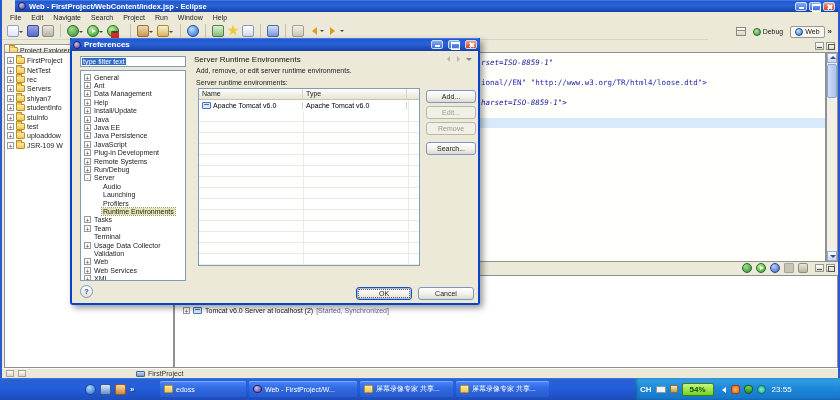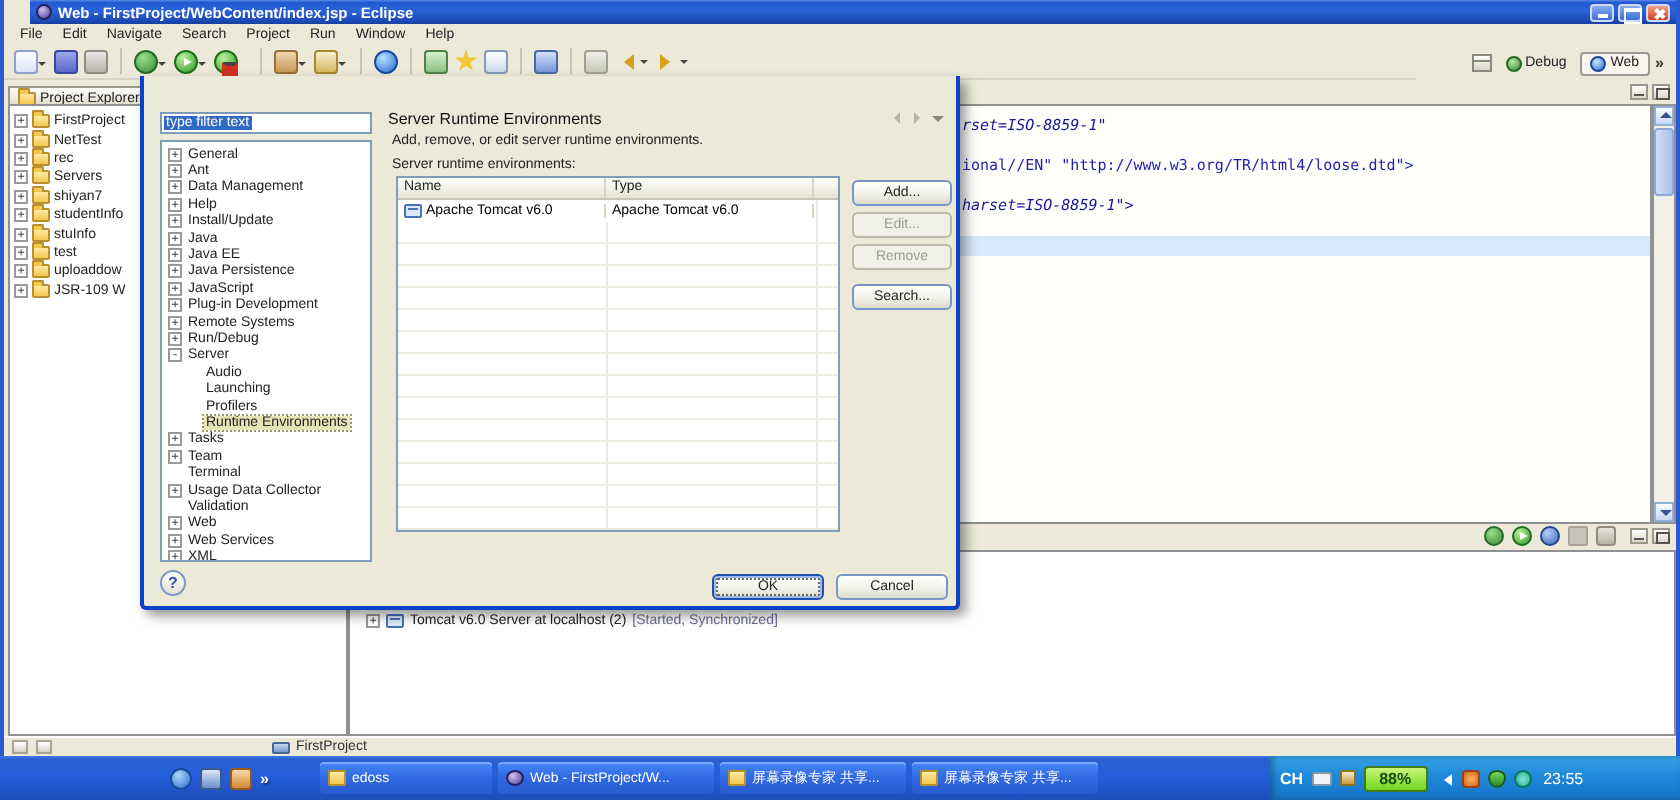--- a/index.html
+++ b/index.html
@@ -348,20 +348,28 @@
     <div class="statusbar">
       <span class="st-ic"></span>
       <span class="st-ic"></span>
       <span class="st-proj">
         <span class="st-launch"></span>
         <span>FirstProject</span>
       </span>
     </div>
 
     <div class="dialog">
+      <div class="dlg-title">
+        <span class="dlg-icon"></span>
+        <span>Preferences</span>
+        <span class="sp"></span>
+        <span class="win-btn wb-min"></span>
+        <span class="win-btn wb-max"></span>
+        <span class="win-btn wb-close"></span>
+      </div>
 
       <div class="filter">
         <span class="filter-sel">type filter text</span>
       </div>
 
       <div class="ptree">
         <div class="pt-item">
             <span class="tw">+</span>
             <span class="lbl">General</span>
           </div>
@@ -522,21 +530,21 @@
         </div>
         <div class="task-btn t-folder">
           <span class="tb-ic"></span>
           <span class="tb-label">屏幕录像专家 共享...</span>
         </div>
     </div>
     <div class="tray">
       <span class="tr-lang">CH</span>
       <span class="kbd-icon"></span>
       <span class="pen-icon"></span>
-      <span class="level-box">88%</span>
+      <span class="level-box">54%</span>
       <span class="tri tri-vol"></span>
         <span class="tri tri-rec"></span>
         <span class="tri tri-av"></span>
         <span class="tri tri-msg"></span>
       <span class="clock">23:55</span>
     </div>
   </div>
 </div>
 
 </body></html>

